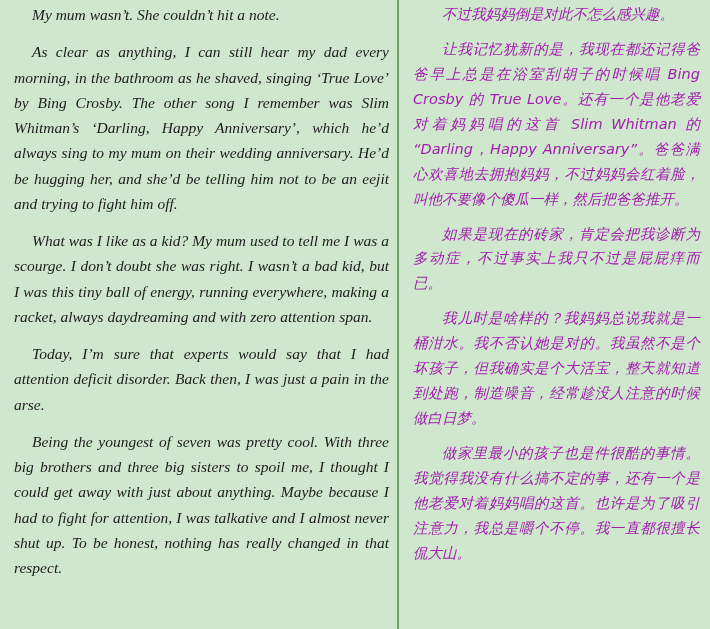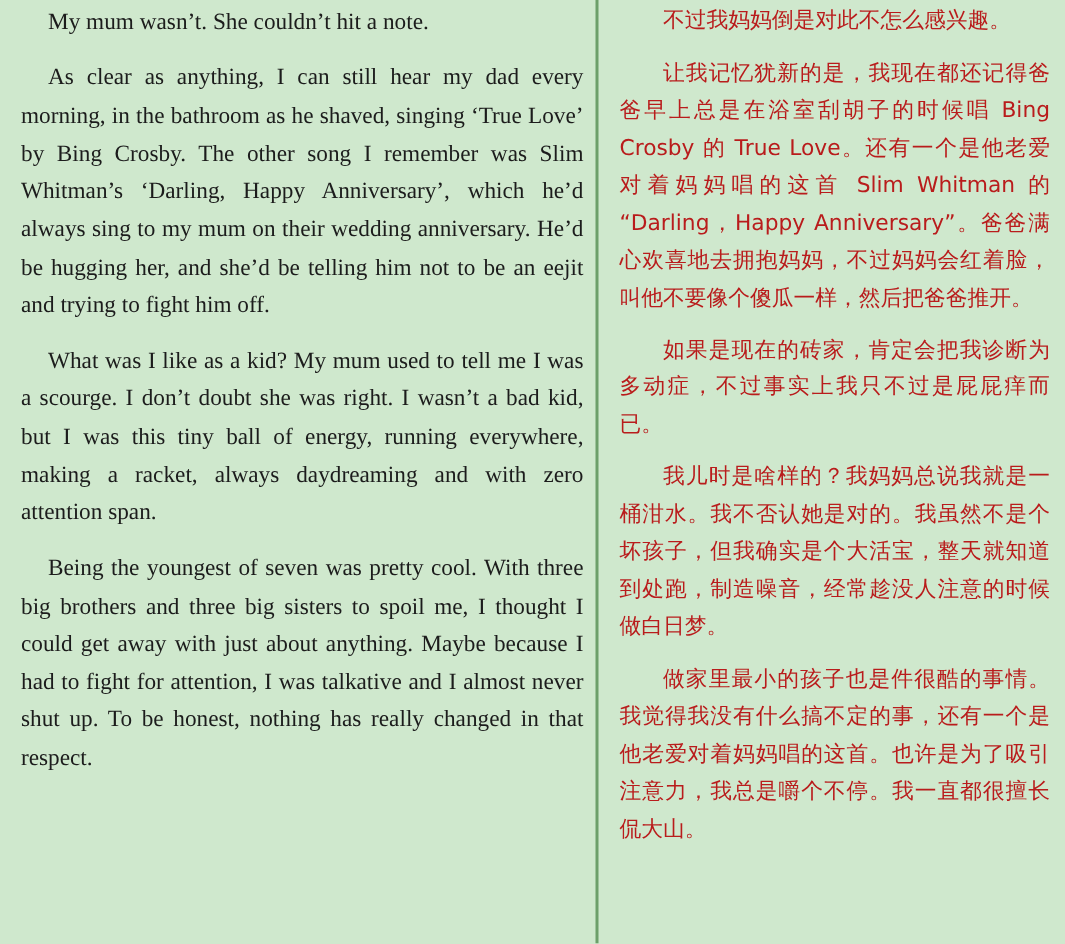--- a/index.html
+++ b/index.html
@@ -17,20 +17,21 @@
     display: flex;
     width: 710px;
     height: 629px;
     box-sizing: border-box;
     background: #cfe8cd;
   }
   .column {
     box-sizing: border-box;
     height: 629px;
     overflow: hidden;
+    font-style: italic;
   }
   .col-left {
     width: 399px;
     padding: 2px 8px 0 14px;
     border-right: 2px solid #6d9f6a;
   }
   .col-right {
     width: 311px;
     padding: 2px 10px 0 14px;
   }
@@ -42,38 +43,39 @@
     color: #1c1c1c;
     text-align: justify;
     text-justify: inter-word;
     font-family: "Liberation Serif", serif;
   }
   .col-right p {
     margin: 0 0 10px 0;
     text-indent: 2em;
     font-size: 14.5px;
     line-height: 1.72;
-    color: #b91c1c;
+    color: #a21caf;
     text-align: justify;
     font-family: "DejaVu Sans", sans-serif;
   }
   .col-left p:last-child,
   .col-right p:last-child {
     margin-bottom: 0;
   }
 </style>
 </head>
 <body>
 
 <div class="page">
 
   <div class="column col-left">
     <p>My mum wasn’t. She couldn’t hit a note.</p>
     <p>As clear as anything, I can still hear my dad every morning, in the bathroom as he shaved, singing ‘True Love’ by Bing Crosby. The other song I remember was Slim Whitman’s ‘Darling, Happy Anniversary’, which he’d always sing to my mum on their wedding anniversary. He’d be hugging her, and she’d be telling him not to be an eejit and trying to fight him off.</p>
     <p>What was I like as a kid? My mum used to tell me I was a scourge. I don’t doubt she was right. I wasn’t a bad kid, but I was this tiny ball of energy, running everywhere, making a racket, always daydreaming and with zero attention span.</p>
+    <p>Today, I’m sure that experts would say that I had attention deficit disorder. Back then, I was just a pain in the arse.</p>
     <p>Being the youngest of seven was pretty cool. With three big brothers and three big sisters to spoil me, I thought I could get away with just about anything. Maybe because I had to fight for attention, I was talkative and I almost never shut up. To be honest, nothing has really changed in that respect.</p>
   </div>
 
   <div class="column col-right">
     <p>不过我妈妈倒是对此不怎么感兴趣。</p>
     <p>让我记忆犹新的是，我现在都还记得爸爸早上总是在浴室刮胡子的时候唱 Bing Crosby 的 True Love。还有一个是他老爱对着妈妈唱的这首 Slim Whitman 的 “Darling，Happy Anniversary”。爸爸满心欢喜地去拥抱妈妈，不过妈妈会红着脸，叫他不要像个傻瓜一样，然后把爸爸推开。</p>
     <p>如果是现在的砖家，肯定会把我诊断为多动症，不过事实上我只不过是屁屁痒而已。</p>
     <p>我儿时是啥样的？我妈妈总说我就是一桶泔水。我不否认她是对的。我虽然不是个坏孩子，但我确实是个大活宝，整天就知道到处跑，制造噪音，经常趁没人注意的时候做白日梦。</p>
     <p>做家里最小的孩子也是件很酷的事情。我觉得我没有什么搞不定的事，还有一个是他老爱对着妈妈唱的这首。也许是为了吸引注意力，我总是嚼个不停。我一直都很擅长侃大山。</p>
   </div>

